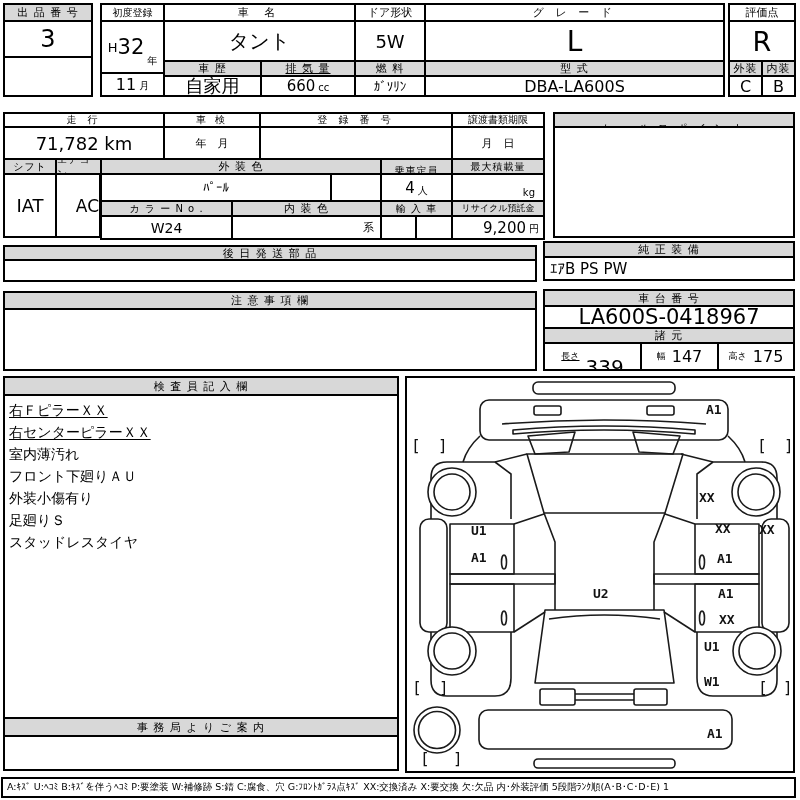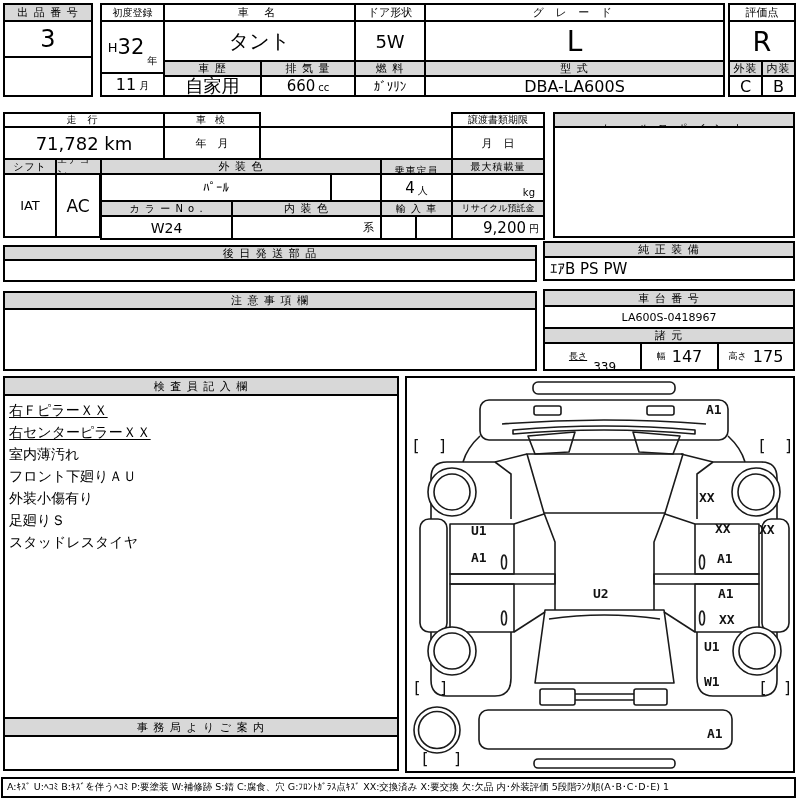--- a/index.html
+++ b/index.html
@@ -51,21 +51,21 @@
     </div>
   <div class="cell" style="left:163px;top:20px;width:193px;height:42px;font-size:20px;">
       <span>タント</span>
     </div>
   <div class="cell hdr" style="left:163px;top:60px;width:99px;height:17px;">
       <span>車 歴</span>
     </div>
   <div class="cell v-med" style="left:163px;top:75px;width:99px;height:22px;">
       <span>自家用</span>
     </div>
-  <div class="cell hdr" style="left:260px;top:60px;width:96px;height:17px;">
+  <div class="cell hdr" style="left:260px;top:60px;width:96px;height:17px;text-decoration:underline;">
       <span>排 気 量</span>
     </div>
   <div class="cell" style="left:260px;top:75px;width:96px;height:22px;">
       <span style="font-size:15px;">660</span>
       <span class="unit">cc</span>
     </div>
 
   <div class="cell" style="left:354px;top:3px;width:72px;height:19px;font-size:11px;">
       <span>ドア形状</span>
     </div>
@@ -116,40 +116,43 @@
     </div>
   <div class="cell v-med" style="left:3px;top:126px;width:162px;height:34px;">
       <span>71,782 km</span>
     </div>
   <div class="cell" style="left:163px;top:112px;width:98px;height:16px;font-size:10px;letter-spacing:3px;">
       <span>車 検</span>
     </div>
   <div class="cell" style="left:163px;top:126px;width:98px;height:34px;font-size:11px;">
       <span>年　月</span>
     </div>
+  <div class="cell" style="left:259px;top:112px;width:194px;height:16px;font-size:10px;letter-spacing:4px;">
+      <span>登 録 番 号</span>
+    </div>
   <div class="cell" style="left:259px;top:126px;width:194px;height:34px;">
       <span></span>
     </div>
   <div class="cell" style="left:451px;top:112px;width:94px;height:16px;font-size:10px;">
       <span>譲渡書類期限</span>
     </div>
   <div class="cell" style="left:451px;top:126px;width:94px;height:34px;font-size:11px;">
       <span>月　日</span>
     </div>
 
   <div class="cell hdr sm" style="left:3px;top:158px;width:54px;height:17px;">
       <span>シフト</span>
     </div>
-  <div class="cell" style="left:3px;top:173px;width:54px;height:65px;font-size:13px;">
+  <div class="cell" style="left:3px;top:173px;width:54px;height:65px;font-size:18px;">
       <span>IAT</span>
     </div>
   <div class="cell hdr sm" style="left:55px;top:158px;width:47px;height:17px;">
       <span>エアコン</span>
     </div>
-  <div class="cell" style="left:55px;top:173px;width:46px;height:65px;font-size:17px;">
+  <div class="cell" style="left:55px;top:173px;width:46px;height:65px;font-size:17px;justify-content:flex-end;">
       <span>AC</span>
     </div>
 
   <div class="cell hdr" style="left:100px;top:158px;width:282px;height:17px;">
       <span>外 装 色</span>
     </div>
   <div class="cell" style="left:100px;top:173px;width:232px;height:29px;font-size:13px;">
       <span>ﾊﾟｰﾙ</span>
     </div>
   <div class="cell" style="left:330px;top:173px;width:52px;height:29px;"></div>
@@ -219,29 +222,29 @@
   <div class="cell hdr" style="left:3px;top:291px;width:534px;height:19px;">
       <span>注 意 事 項 欄</span>
     </div>
   <div class="cell" style="left:3px;top:308px;width:534px;height:63px;">
       <span></span>
     </div>
 
   <div class="cell hdr" style="left:543px;top:289px;width:252px;height:18px;">
       <span>車 台 番 号</span>
     </div>
-  <div class="cell" style="left:543px;top:305px;width:252px;height:24px;font-size:11px;">
+  <div class="cell" style="left:543px;top:305px;width:252px;height:24px;font-size:21px;">
       <span>LA600S-0418967</span>
     </div>
   <div class="cell hdr" style="left:543px;top:327px;width:252px;height:17px;">
       <span>諸 元</span>
     </div>
   <div class="cell" style="left:543px;top:342px;width:99px;height:29px;">
       <span style="font-size:9px;margin-right:6px;text-decoration:underline;">長さ</span>
-      <span style="font-size:12px;margin-top:21px;">339</span>
+      <span style="font-size:20px;margin-top:21px;">339</span>
     </div>
   <div class="cell" style="left:640px;top:342px;width:79px;height:29px;">
       <span style="font-size:9px;margin-right:6px;">幅</span>
       <span style="font-size:16px;">147</span>
     </div>
   <div class="cell" style="left:717px;top:342px;width:78px;height:29px;">
       <span style="font-size:9px;margin-right:6px;">高さ</span>
       <span style="font-size:16px;">175</span>
     </div>
 

